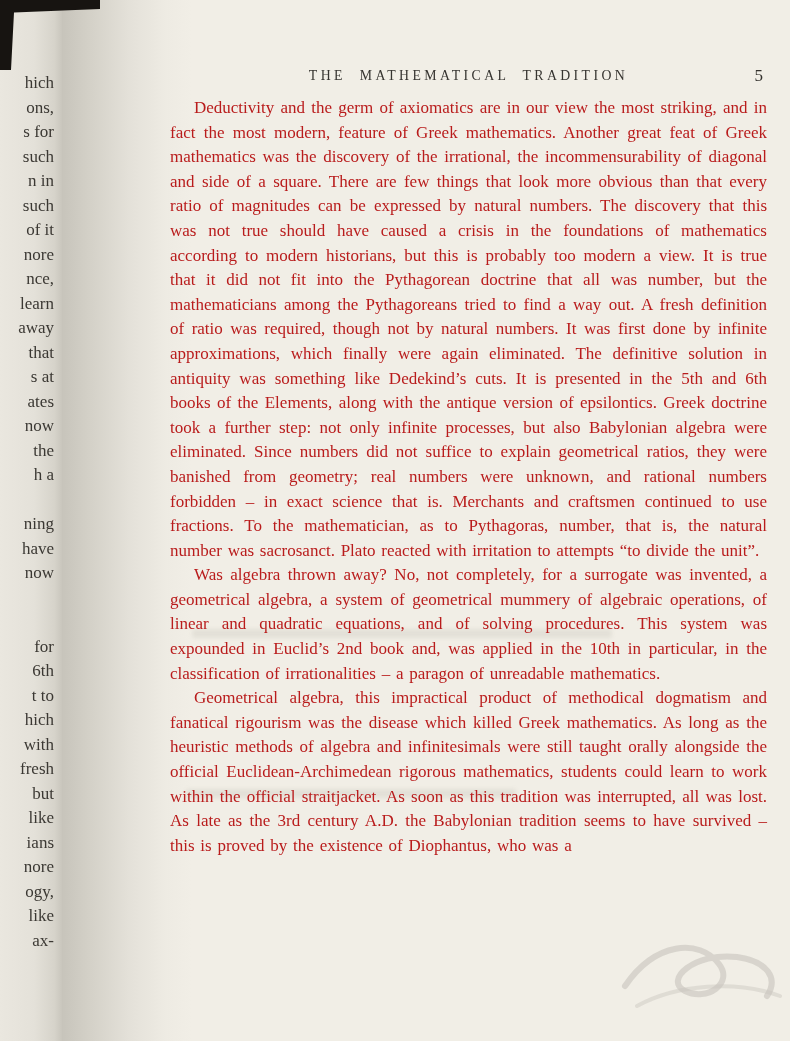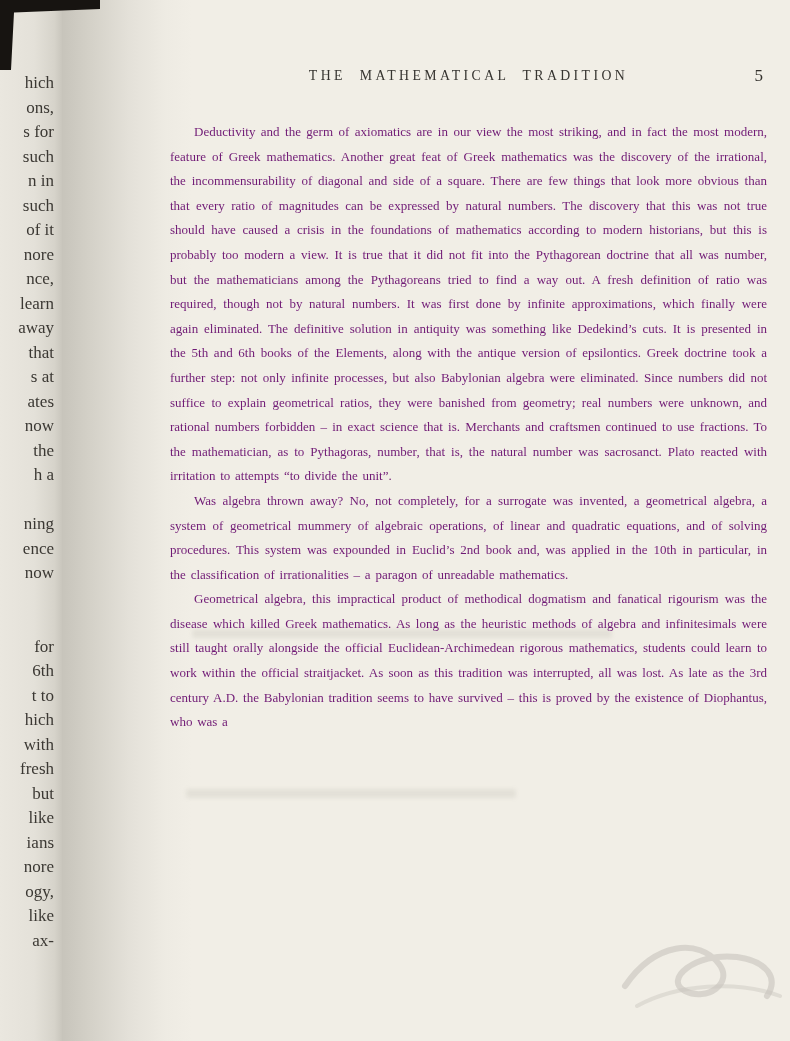--- a/index.html
+++ b/index.html
@@ -64,26 +64,26 @@
     letter-spacing: 3.4px;
     word-spacing: 7px;
     color: #363430;
   }
   .page-number {
     position: absolute; right: 4px; top: -2px;
     font-size: 17px;
     color: #33312d;
   }
   .page-body {
-    margin-top: 33px;
-    font-size: 13px;
+    margin-top: 9px;
+    font-size: 17px;
     line-height: 24.6px;
     text-align: justify;
     word-spacing: 1.5px;
-    color: #701a75;
+    color: #b91c1c;
   }
   .para { margin: 0; text-indent: 24px; }
 
   
   .showthrough {
     position: absolute;
     background: rgba(110, 104, 92, 0.10);
     filter: blur(2px);
     border-radius: 3px;
     z-index: 0;
@@ -117,21 +117,21 @@
         <div class="frag-line">learn</div>
         <div class="frag-line">away</div>
         <div class="frag-line">that</div>
         <div class="frag-line">s at</div>
         <div class="frag-line">ates</div>
         <div class="frag-line">now</div>
         <div class="frag-line">the</div>
         <div class="frag-line">h a</div>
         <div class="frag-line">&nbsp;</div>
         <div class="frag-line">ning</div>
-        <div class="frag-line">ence</div>
+        <div class="frag-line">have</div>
         <div class="frag-line">now</div>
         <div class="frag-line">&nbsp;</div>
         <div class="frag-line">&nbsp;</div>
         <div class="frag-line">for</div>
         <div class="frag-line">6th</div>
         <div class="frag-line">t to</div>
         <div class="frag-line">hich</div>
         <div class="frag-line">with</div>
         <div class="frag-line">fresh</div>
         <div class="frag-line">but</div>

